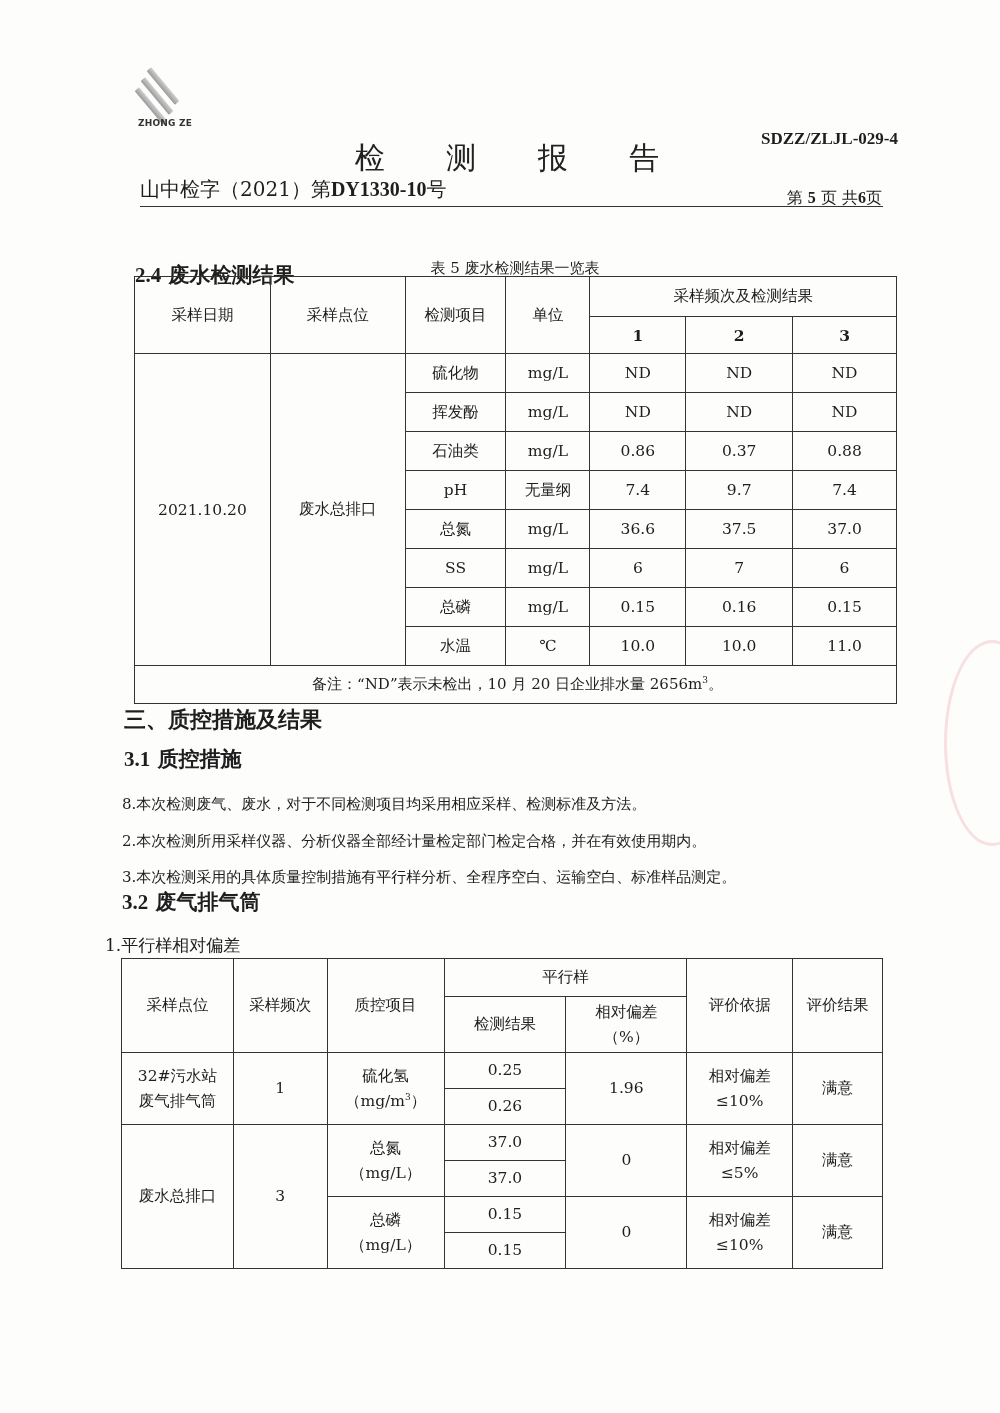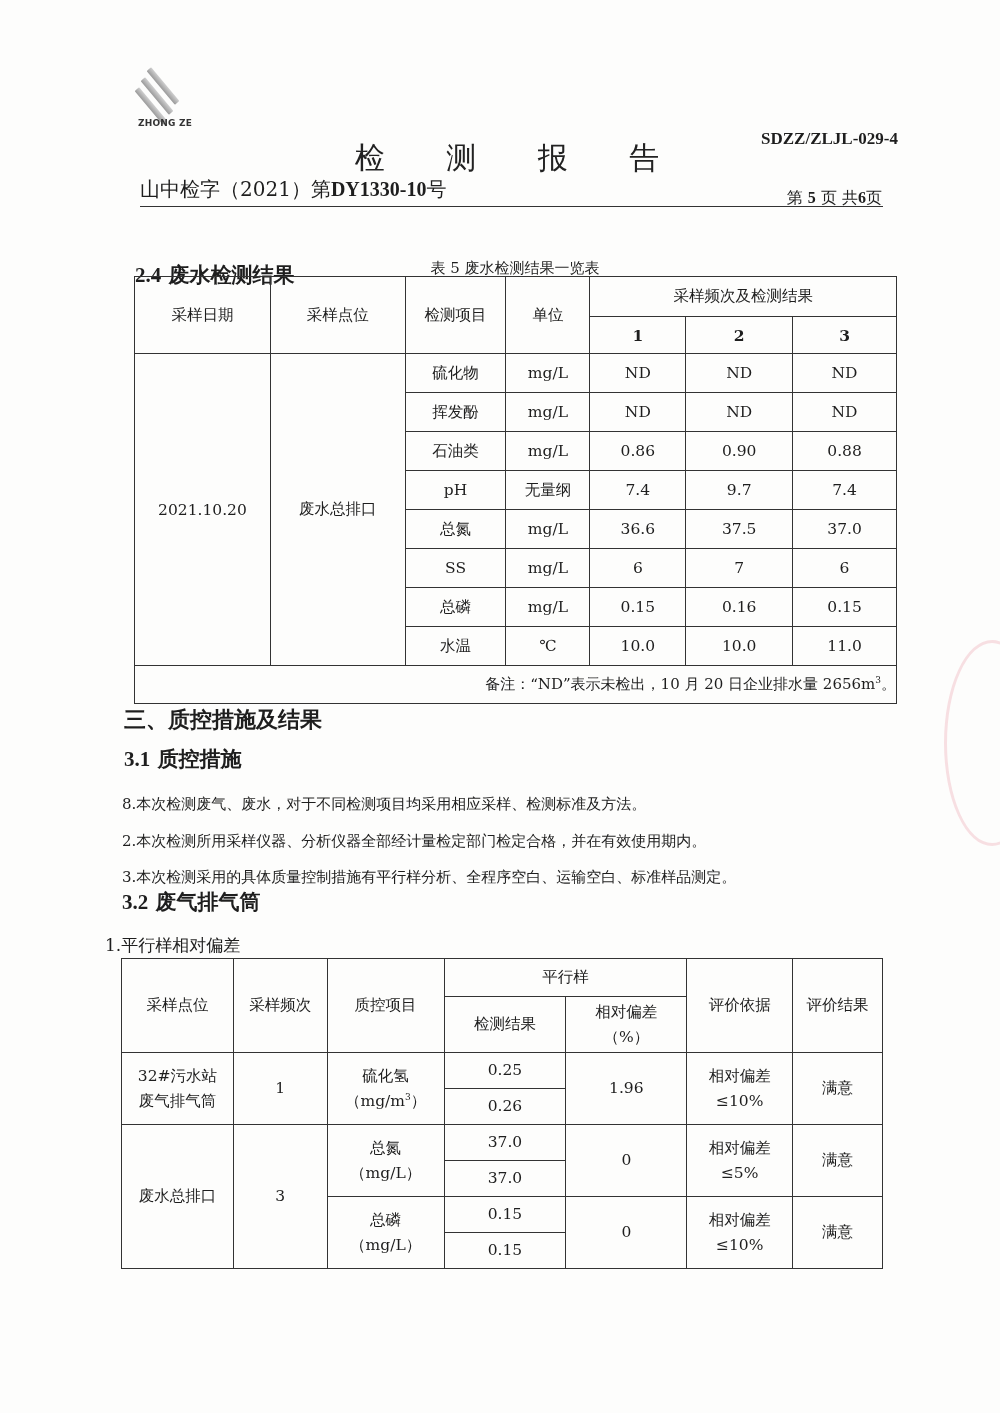--- a/index.html
+++ b/index.html
@@ -19,21 +19,21 @@
   .page-no { right: 118px; top: 188px; font-size: 16px; }
   .page-no b { font-family: "Liberation Serif", serif; }
   .hr-header { left: 140px; width: 743px; top: 206px; height: 1px; background: #333; }
   .h2 { font-size: 21px; font-weight: bold; font-family: "DejaVu Sans", sans-serif; }
   .h2 .num { font-family: "Liberation Serif", serif; }
   .sec24 { left: 135px; top: 225px; margin-top: 36px; }
   .cap5 { left: 0; width: 1030px; text-align: center; top: 259px; font-size: 15px; }
   table { border-collapse: collapse; position: absolute; }
   td { border: 1px solid #333; text-align: center; vertical-align: middle; padding: 0; font-size: 15.5px; }
   .t5 { left: 134px; top: 276px; width: 763px; }
-  .t5 .note { text-align: right; padding-left: 4px; font-size: 15px; }
+  .t5 .note { text-align: center; padding-left: 4px; font-size: 15px; }
   .sec3 { left: 124px; top: 705px; font-size: 22px; font-weight: bold; font-family: "DejaVu Sans", sans-serif; }
   .sec31 { left: 124px; top: 745px; }
   .para { left: 122px; font-size: 15px; }
   .sec32 { left: 122px; top: 888px; }
   .sub1 { left: 105px; top: 934px; font-size: 17px; }
   .tq { left: 121px; top: 958px; width: 762px; }
   .tq td { font-size: 15.5px; line-height: 1.6; }
   .stamp { right: -40px; top: 640px; width: 90px; height: 200px; border: 3px solid rgba(220,90,110,0.18); border-radius: 50%; }
   sup { font-size: 9px; }
 </style>
@@ -100,21 +100,21 @@
     <td>挥发酚</td>
     <td>mg/L</td>
     <td>ND</td>
     <td>ND</td>
     <td>ND</td>
   </tr>
   <tr style="height:39px">
     <td>石油类</td>
     <td>mg/L</td>
     <td>0.86</td>
-    <td>0.90</td>
+    <td>0.37</td>
     <td>0.88</td>
   </tr>
   <tr style="height:39px">
     <td>pH</td>
     <td>无量纲</td>
     <td>7.4</td>
     <td>9.7</td>
     <td>7.4</td>
   </tr>
   <tr style="height:39px">

